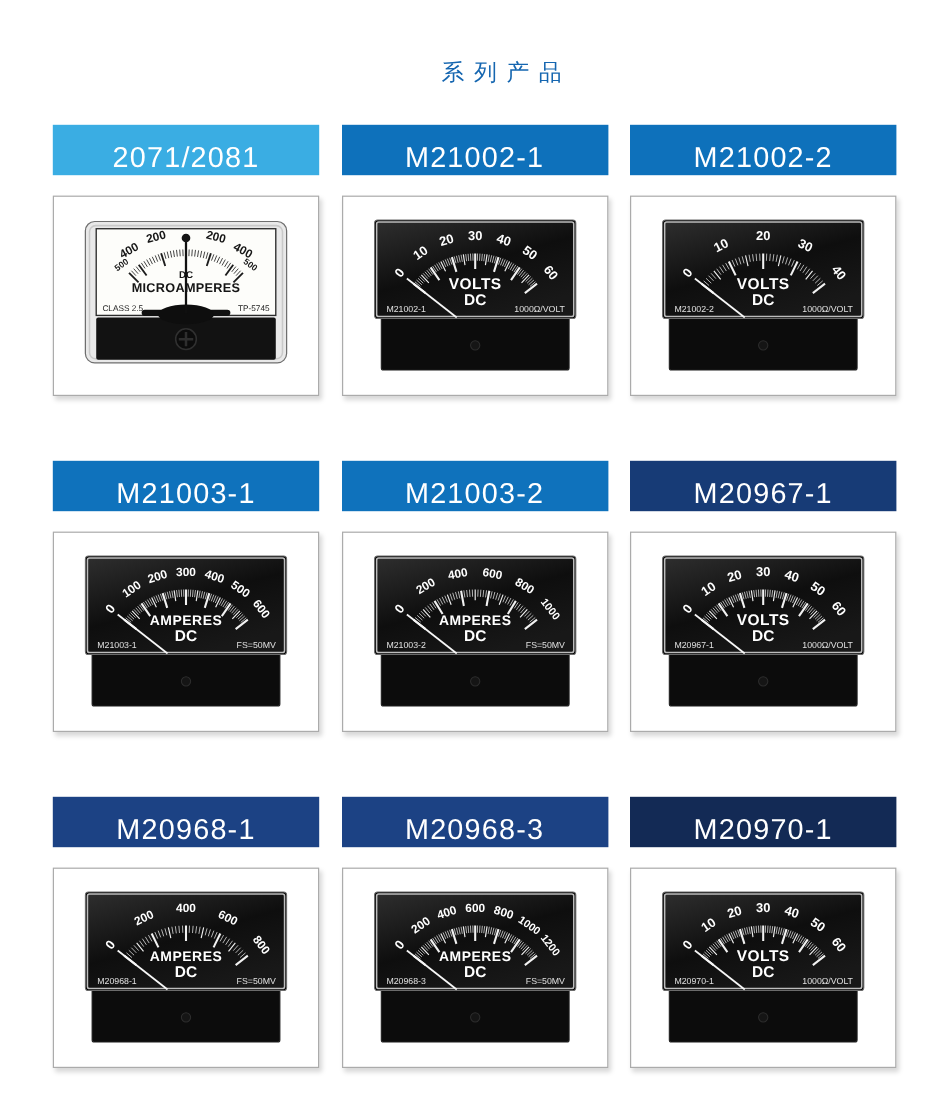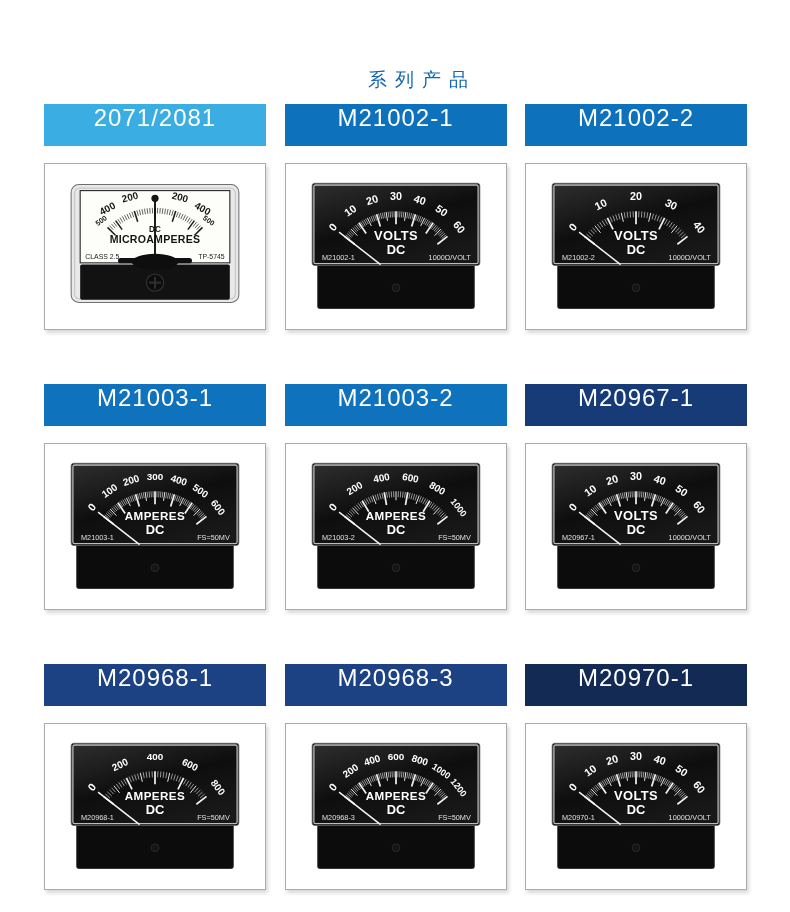--- a/index.html
+++ b/index.html
@@ -5,32 +5,32 @@
   html,body{margin:0;padding:0;background:#fff;}
   .page{position:relative;width:790px;height:912px;background:#ffffff;overflow:hidden;
         font-family:"Liberation Sans","DejaVu Sans",sans-serif;}
   .banner{position:absolute;left:47px;top:22px;width:293px;height:49px;
           display:flex;align-items:center;justify-content:center;}
   .banner-text{color:#ffffff;font-size:26px;letter-spacing:9px;padding-left:9px;white-space:nowrap;}
   .series{position:absolute;left:368px;top:48px;font-size:19px;letter-spacing:8px;white-space:nowrap;}
   .grid{position:absolute;left:44px;top:104px;width:703px;
         display:grid;grid-template-columns:222px 222px 222px;justify-content:space-between;row-gap:54px;}
   .cell{width:222px;}
-  .cell-header{height:42px;display:flex;align-items:flex-start;justify-content:center;
+  .cell-header{height:42px;display:flex;align-items:flex-end;justify-content:center;
                color:#ffffff;font-size:24px;letter-spacing:1px;}
   .image-box{margin-top:17px;height:165px;background:#ffffff;border:1px solid #ababab;
              box-shadow:2px 3px 4px rgba(0,0,0,0.16);
              display:flex;align-items:center;justify-content:center;}
   .image-box svg{width:172px;height:129px;display:block;}
 </style>
 </head>
 <body>
 
 <div class="page">
-  <div class="series" id="series" style="color: rgb(21, 102, 176); margin-top: 19px;">系列产品</div>
+  <div class="series" id="series" style="color: rgb(21, 102, 176);">系列产品</div>
   <div class="grid" id="grid">
       <div class="cell">
     <div class="cell-header" style="background: rgb(58, 173, 227);">
       <span>2071/2081</span>
     </div>
     <div class="image-box">
       <svg viewBox="0 0 200 150">
             <rect x="2.5" y="3" width="195" height="137" rx="9" fill="#e9e9e9" stroke="#6f6f6f" stroke-width="1.2"></rect>
             <rect x="6.5" y="7" width="187" height="129" rx="6" fill="none" stroke="#c9c9c9" stroke-width="1.5"></rect>
             <rect x="13" y="10" width="174" height="84" fill="#fdfdfa" stroke="#2b2b2b" stroke-width="1.3"></rect>

